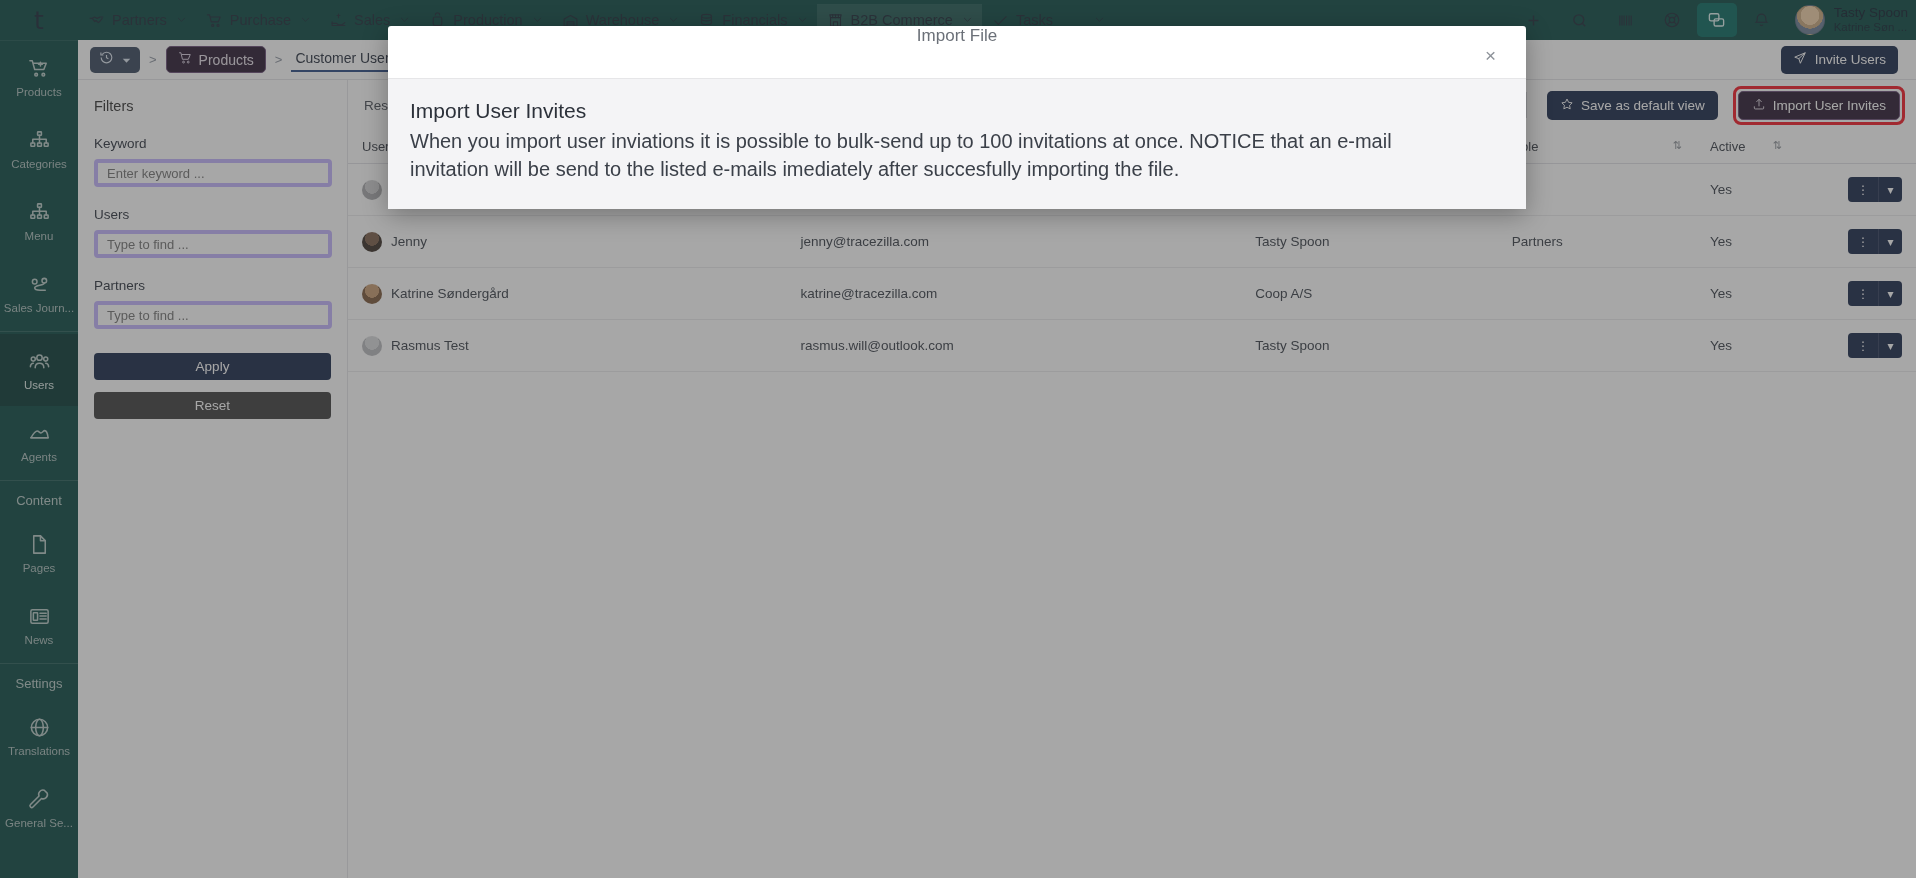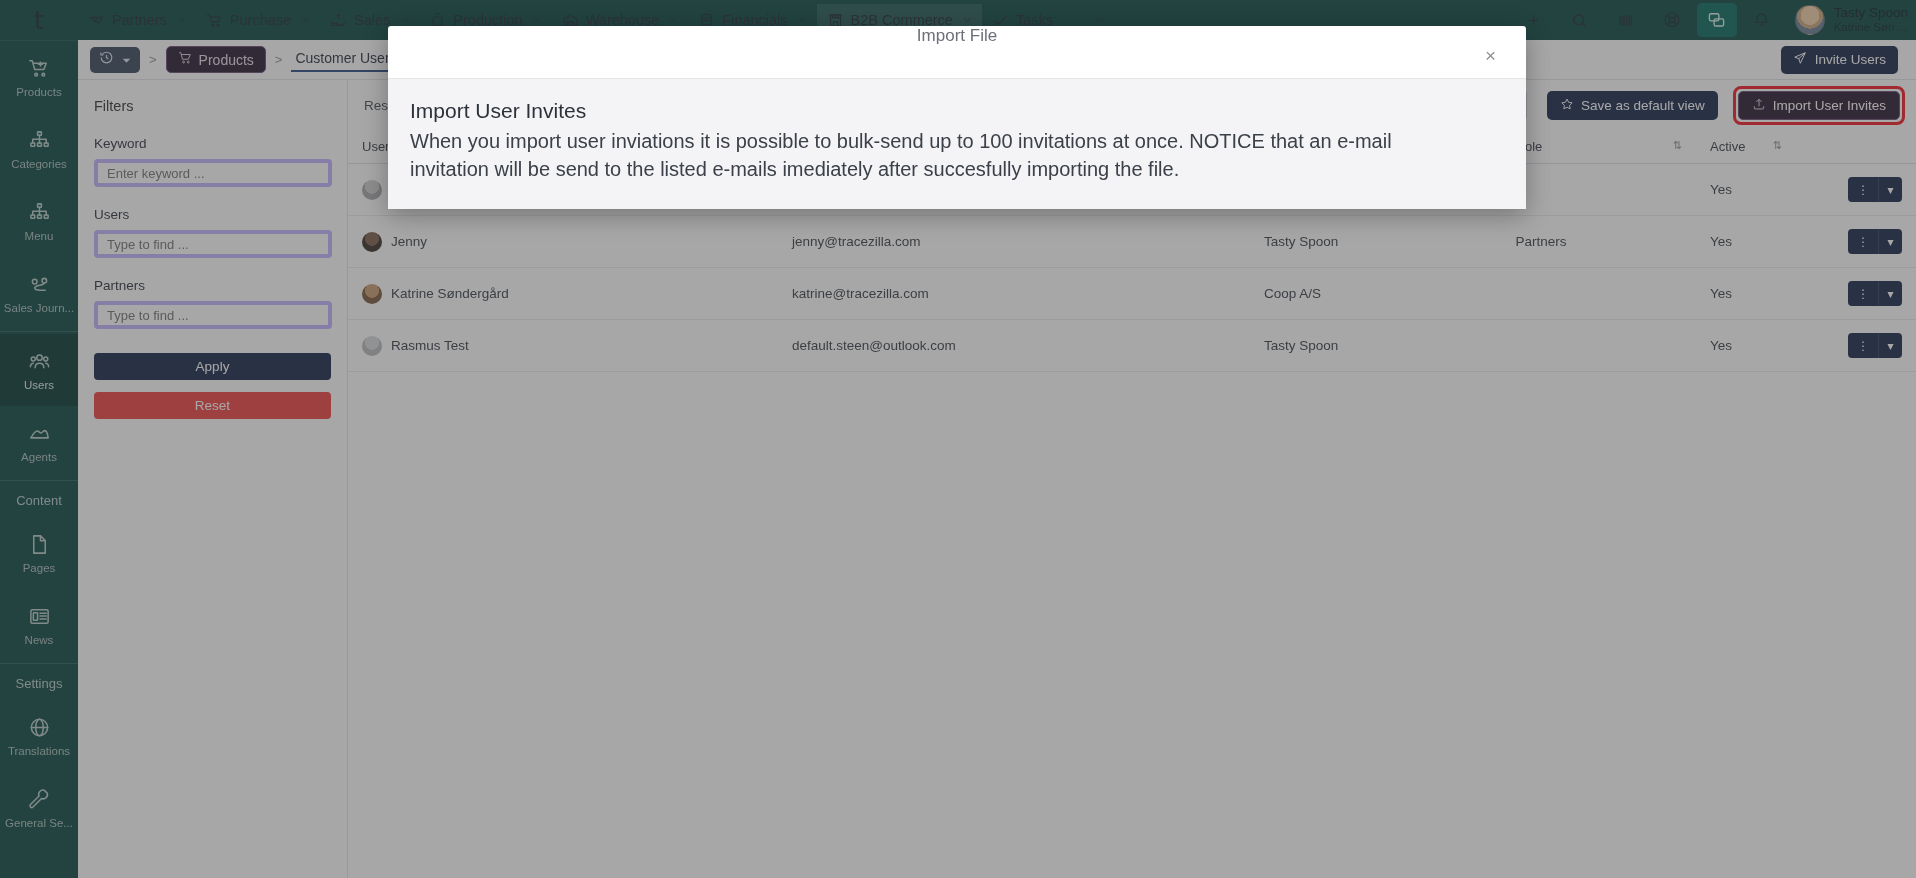--- a/index.html
+++ b/index.html
@@ -116,21 +116,21 @@
   }
   .filters h3 { font-size: 14.5px; font-weight: 400; color: #333; margin-bottom: 22px; }
   .f-label { font-size: 13.5px; color: #2f3540; margin-bottom: 8px; }
   .f-input {
     width: 238px; height: 28px; border: 4px solid #c4b5fd; border-radius: 4px;
     background: #fff; font-size: 13px; color: #9a9ea6; padding: 0 9px;
     margin-bottom: 20px; font-family: "Liberation Sans", sans-serif;
   }
   .f-actions { display: flex; gap: 12px; margin-top: 4px; flex-direction: column; }
   .btn-apply { background: #1b2a4b; color: #fff; border: 0; border-radius: 4px; height: 27px; padding: 0 15px; font-size: 13.5px; font-family: inherit; }
-  .btn-reset { background: #ef4444; color: #fff; border: 0; border-radius: 4px; height: 27px; padding: 0 14px; font-size: 13.5px; font-family: inherit; }
+  .btn-reset { background: #404040; color: #fff; border: 0; border-radius: 4px; height: 27px; padding: 0 14px; font-size: 13.5px; font-family: inherit; }
 
   
   .tablewrap { flex: 1; background: #fff; position: relative; }
   .table-toolbar {
     height: 50px; display: flex; align-items: center; padding: 0 16px;
     background: #fff; gap: 10px;
   }
   .results { font-size: 13.5px; color: #4a4f58; }
   .pager { margin-left: auto; display: flex; align-items: center; gap: 0; }
   .pg {
@@ -618,21 +618,21 @@
                 </span>
               </td>
             </tr>
             <tr>
               <td>
                 <span class="cell-user">
                   <span class="av a"></span>
                   <span>Rasmus Test</span>
                 </span>
               </td>
-              <td>default.steen@outlook.com</td>
+              <td>rasmus.will@outlook.com</td>
               <td>Tasty Spoon</td>
               <td></td>
               <td>Yes</td>
               <td>
                 <span class="rowbtns">
                   <span class="rb l">⋮</span>
                   <span class="rb r">▾</span>
                 </span>
               </td>
             </tr>

